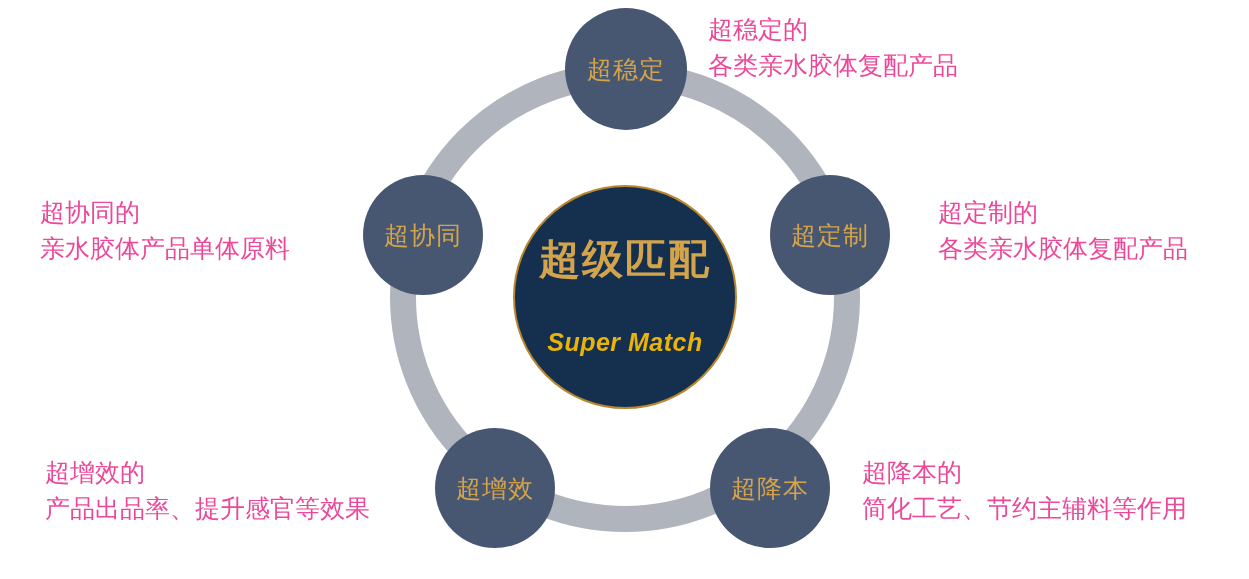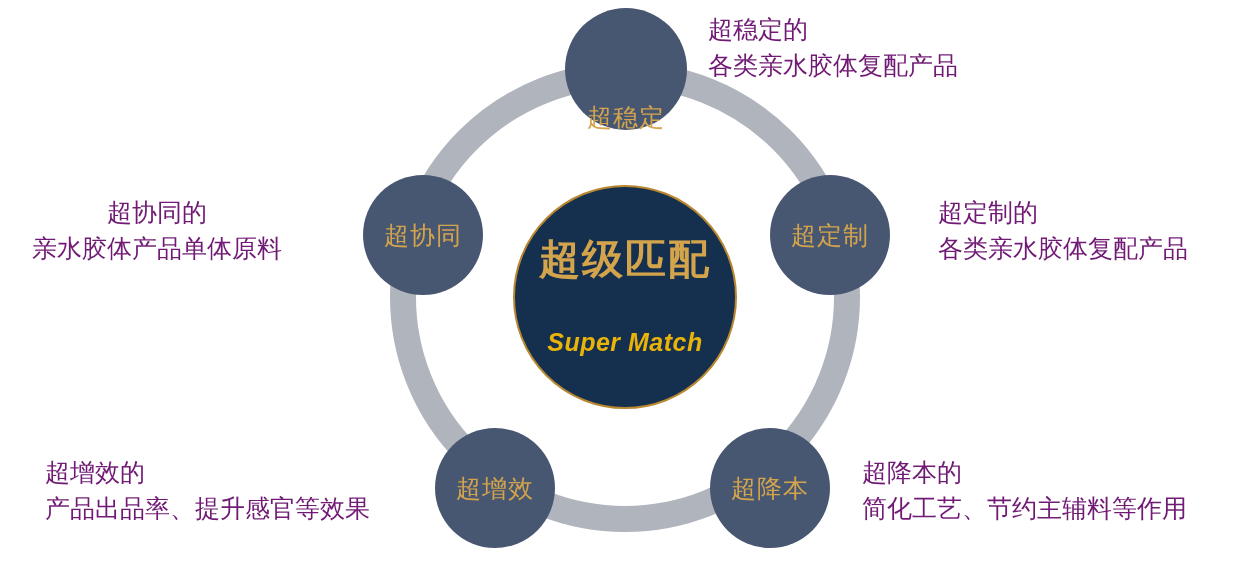--- a/index.html
+++ b/index.html
@@ -79,21 +79,21 @@
     font-style: italic;
     letter-spacing: 0.5px;
     line-height: 1.1;
     margin-top: 4px;
     white-space: nowrap;
   }
 
   
   .caption {
     position: absolute;
-    color: #701a75;
+    color: #ec4899;
     font-size: 25px;
     line-height: 1.42;
     white-space: nowrap;
   }
   .caption .line {
     display: block;
   }
 </style>
 </head>
 <body>
@@ -101,21 +101,21 @@
 <div id="stage">
 
   <svg class="ring-layer" viewBox="0 0 1249 579">
     <circle cx="625" cy="297" r="222" fill="none" stroke="#b0b4bd" stroke-width="26"></circle>
   </svg>
 
   <div class="node" style="left:363px; top:175px; width:120px; height:120px;">
     <span class="node-label">超协同</span>
   </div>
 
-  <div class="node" style="left:565px; top:8px; width:122px; height:122px;align-items:flex-end;">
+  <div class="node" style="left:565px; top:8px; width:122px; height:122px;">
     <span class="node-label">超稳定</span>
   </div>
 
   <div class="node" style="left:770px; top:175px; width:120px; height:120px;">
     <span class="node-label">超定制</span>
   </div>
 
   <div class="node" style="left:710px; top:428px; width:120px; height:120px;">
     <span class="node-label">超降本</span>
   </div>
@@ -142,18 +142,18 @@
   <div class="caption" style="left:45px; top:455px;">
     <span class="line">超增效的</span>
     <span class="line">产品出品率、提升感官等效果</span>
   </div>
 
   <div class="caption" style="left:862px; top:455px;">
     <span class="line">超降本的</span>
     <span class="line">简化工艺、节约主辅料等作用</span>
   </div>
 
-  <div class="caption" style="left:32px; top:195px;text-align:center;">
+  <div class="caption" style="left:40px; top:195px;">
     <span class="line">超协同的</span>
     <span class="line">亲水胶体产品单体原料</span>
   </div>
 
 </div>
 
 </body></html>

